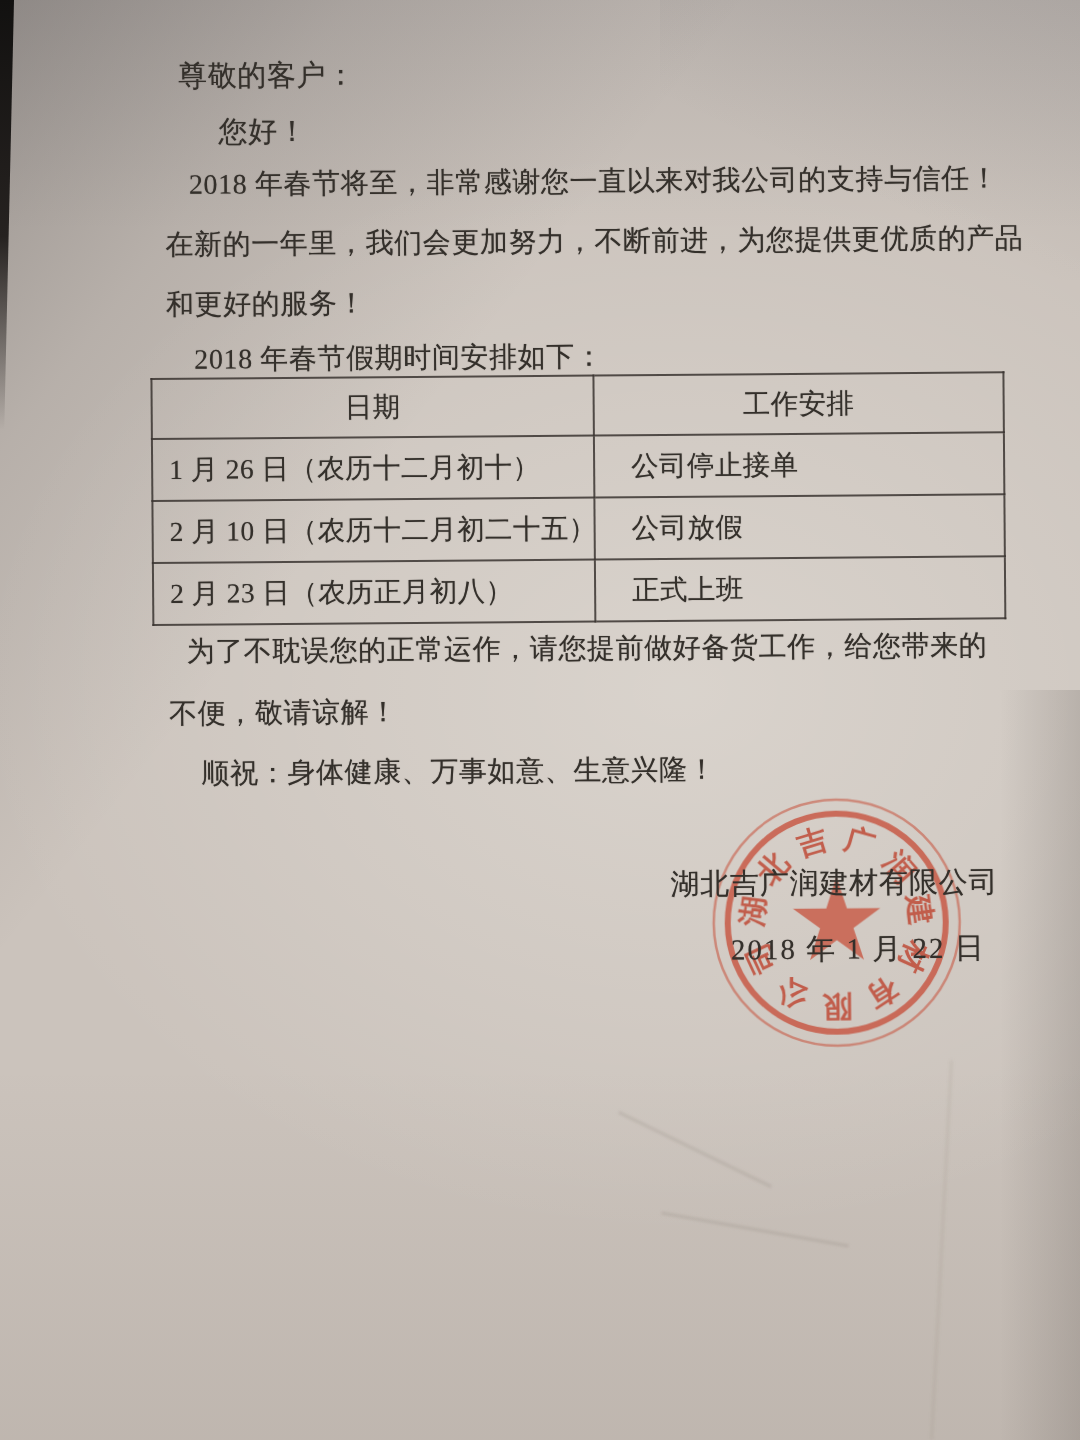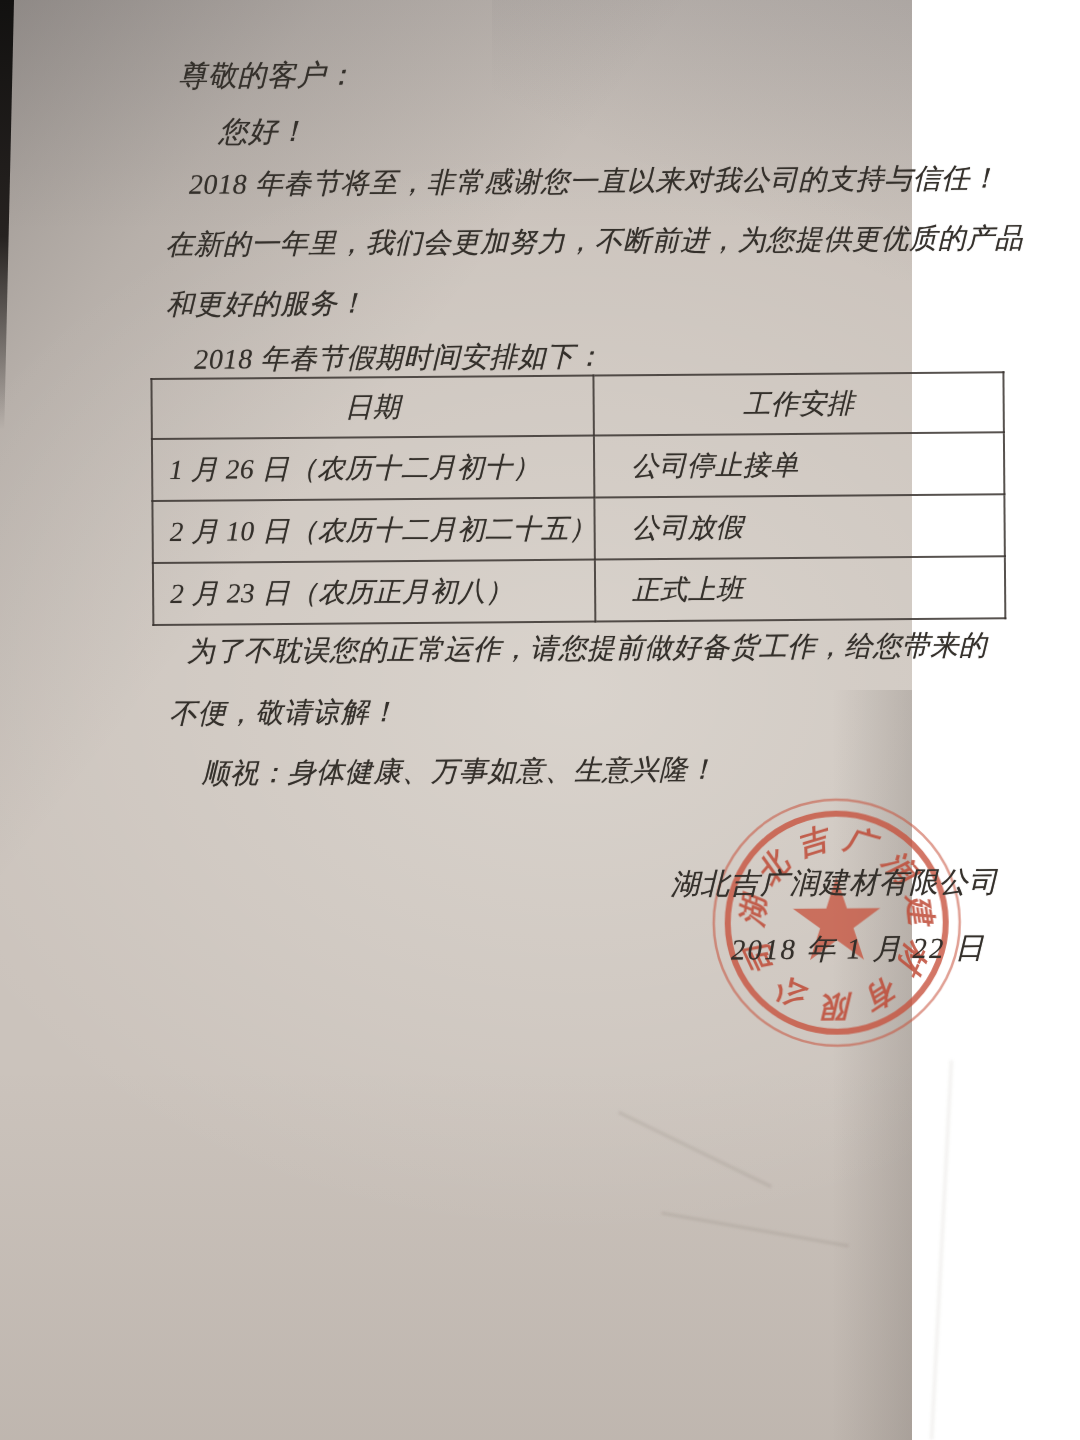--- a/index.html
+++ b/index.html
@@ -1,26 +1,25 @@
 <!DOCTYPE html>
 <html><head>
 <meta charset="utf-8">
 <style>
   html,body{margin:0;padding:0;width:1080px;height:1440px;overflow:hidden;}
   body{font-family:"Liberation Serif","DejaVu Serif",serif;}
 
   .photo{
-    position:relative;width:912px;height:1440px;
+    position:relative;width:1080px;height:1440px;
     background:
       radial-gradient(ellipse 980px 760px at 63% 48%, rgba(255,253,247,0.28), rgba(255,253,247,0) 72%),
       linear-gradient(128deg, rgba(38,36,38,0.30) 0%, rgba(38,36,38,0.12) 16%, rgba(38,36,38,0) 34%),
       linear-gradient(to bottom, rgba(70,70,78,0.12) 0%, rgba(70,70,78,0) 16%),
       linear-gradient(to top, rgba(84,70,60,0.10) 0%, rgba(84,70,60,0) 26%),
       #cbc3bc;
-    font-style: italic;
   }
   .left-dark-edge{
     position:absolute;left:0;top:0;width:14px;height:430px;
     background:linear-gradient(to bottom,#121110 0%,#262220 55%,rgba(38,34,32,0) 100%);
     clip-path:polygon(0 0,100% 0,30% 100%,0 100%);
   }
   .top-right-shade{
     position:absolute;top:0;right:0;width:420px;height:280px;
     background:linear-gradient(205deg, rgba(70,70,76,0.12), rgba(70,70,76,0) 62%);
   }

